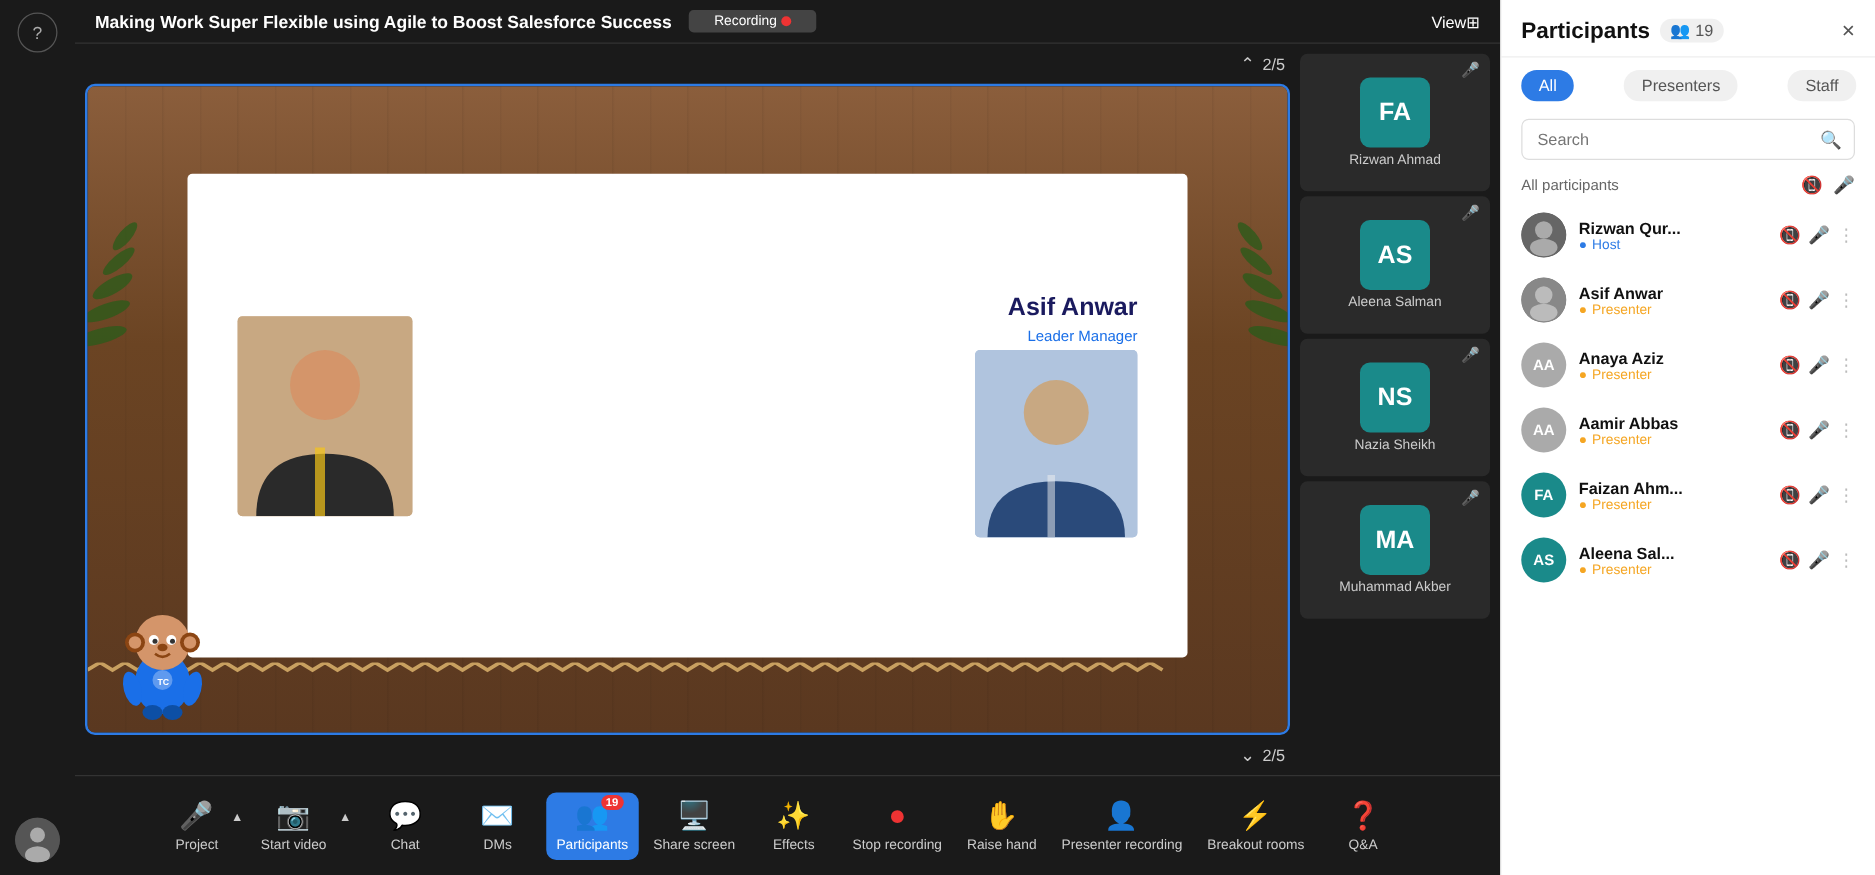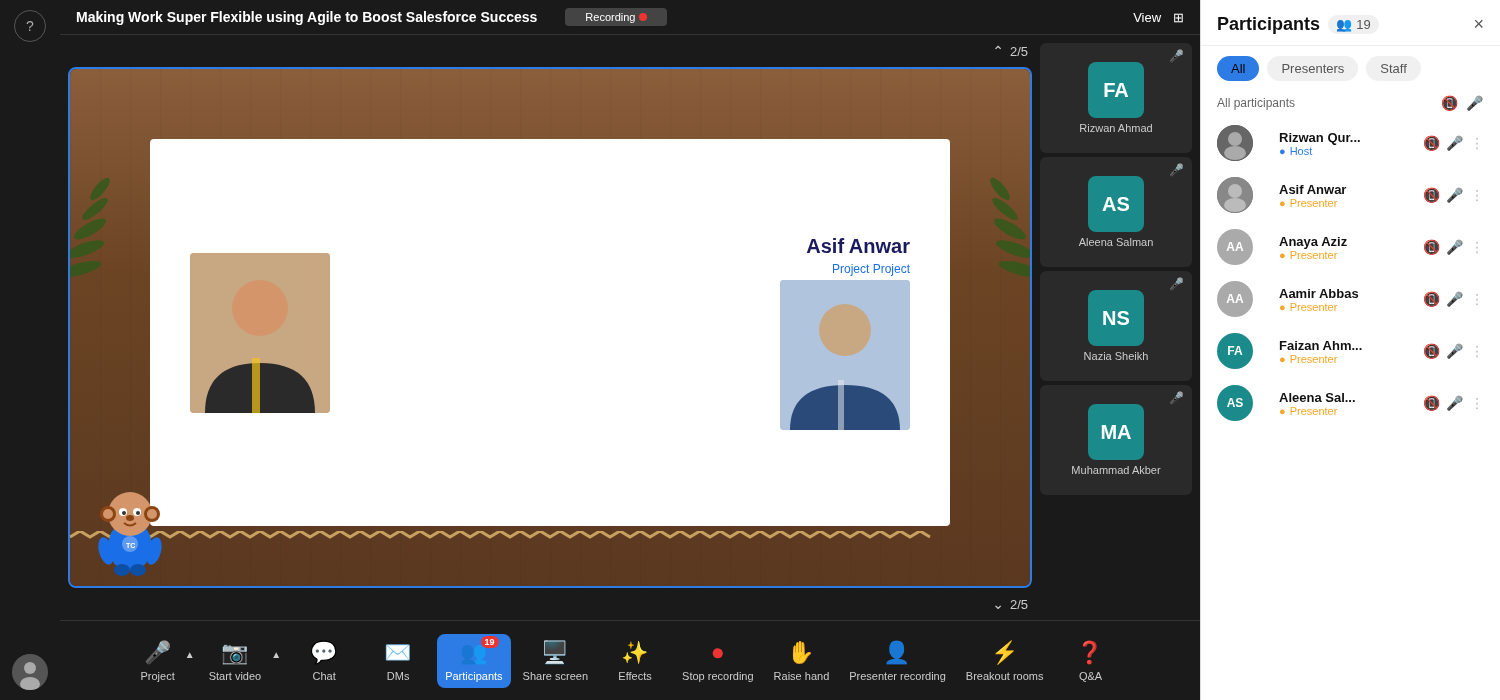--- a/index.html
+++ b/index.html
@@ -44,40 +44,40 @@
     
     .title-bar {
       background: #1a1a1a;
       padding: 8px 16px;
       display: flex;
       align-items: center;
       justify-content: space-between;
       border-bottom: 1px solid #333;
     }
     .title-left {
-      display: flex; align-items: center; gap: 28px;
+      display: flex; align-items: center; gap: 14px;
     }
     .meeting-title {
       color: #fff;
       font-size: 14px;
       font-weight: 600;
     }
     .recording-badge {
       background: #444;
       color: #fff;
       font-size: 11px;
       padding: 3px 20px;
       border-radius: 4px;
       display: flex; align-items: center; gap: 4px;
     }
     .rec-dot { width: 8px; height: 8px; border-radius: 50%; background: #e33; display: inline-block; }
     .view-btn {
       color: #fff;
       font-size: 13px;
-      display: flex; align-items: flex-end; gap: 12px;
+      display: flex; align-items: flex-end; gap: 0;
     }
 
     
     .video-area {
       flex: 1;
       display: flex;
       gap: 0;
       padding: 8px;
       overflow: hidden;
     }
@@ -333,22 +333,22 @@
       gap: 8px;
       padding: 10px 16px;
     }
     .filter-tab {
       padding: 5px 14px;
       border-radius: 16px;
       font-size: 13px;
       cursor: pointer;
       border: none;
     }
-    .filter-tab.active { background: #2d7be5; color: #000000; }
-    .filter-tab.inactive { background: #f0f0f0; color: #555; }
+    .filter-tab.active { background: #2d7be5; color: #ffffff; }
+    .filter-tab.inactive { background: #f0f0f0; color: #555; margin-left: 32px; }
 
     
     .search-box {
       margin: 4px 16px 8px;
       position: relative;
     }
     .search-input {
       width: 100%;
       padding: 8px 32px 8px 12px;
       border: 1px solid #ddd;
@@ -372,21 +372,21 @@
 
     
     .participant-list {
       flex: 1;
       overflow-y: auto;
     }
     .participant-item {
       display: flex;
       align-items: center;
       padding: 8px 16px;
-      gap: 26px;
+      gap: 10px;
       cursor: pointer;
     }
     .p-avatar {
       width: 36px; height: 36px;
       border-radius: 50%;
       background: #ccc;
       display: flex; align-items: center; justify-content: center;
       font-size: 12px; font-weight: 700; color: #fff;
       flex-shrink: 0;
       overflow: hidden;
@@ -483,21 +483,21 @@
                   <circle cx="70" cy="55" r="28" fill="#d4956a"></circle>
                   <path d="M15 160 Q15 110 70 110 Q125 110 125 160 Z" fill="#2a2a2a"></path>
 
                   <rect x="62" y="105" width="8" height="55" fill="#f5c518" opacity="0.7"></rect>
                 </svg>
               </div>
             </div>
 
             <div style="display:flex;flex-direction:column;align-items:flex-end;gap:4px;">
               <div class="pname2">Asif Anwar</div>
-              <div class="ptitle2">Project Project</div>
+              <div class="ptitle2">Leader Manager</div>
               <div class="presenter-photo-2">
                 <svg width="130" height="150" viewBox="0 0 130 150">
                   <rect width="130" height="150" fill="#b0c4de"></rect>
                   <circle cx="65" cy="50" r="26" fill="#c8a882"></circle>
                   <path d="M10 150 Q10 105 65 105 Q120 105 120 150 Z" fill="#2a4a7a"></path>
 
                   <rect x="58" y="100" width="6" height="50" fill="#f0f0f0" opacity="0.5"></rect>
                 </svg>
               </div>
             </div>
@@ -656,20 +656,24 @@
     </div>
     <div class="close-panel">×</div>
   </div>
 
   <div class="filter-tabs">
     <button class="filter-tab active">All</button>
     <button class="filter-tab inactive">Presenters</button>
     <button class="filter-tab inactive">Staff</button>
   </div>
 
+  <div class="search-box">
+    <input type="text" class="search-input" placeholder="Search" style="">
+    <span class="search-icon-pos">🔍</span>
+  </div>
 
   <div class="all-participants-header">
     <span class="all-participants-label">All participants</span>
     <div class="header-icons">
       <span>📵</span>
       <span>🎤</span>
     </div>
   </div>
 
   <div class="participant-list">

